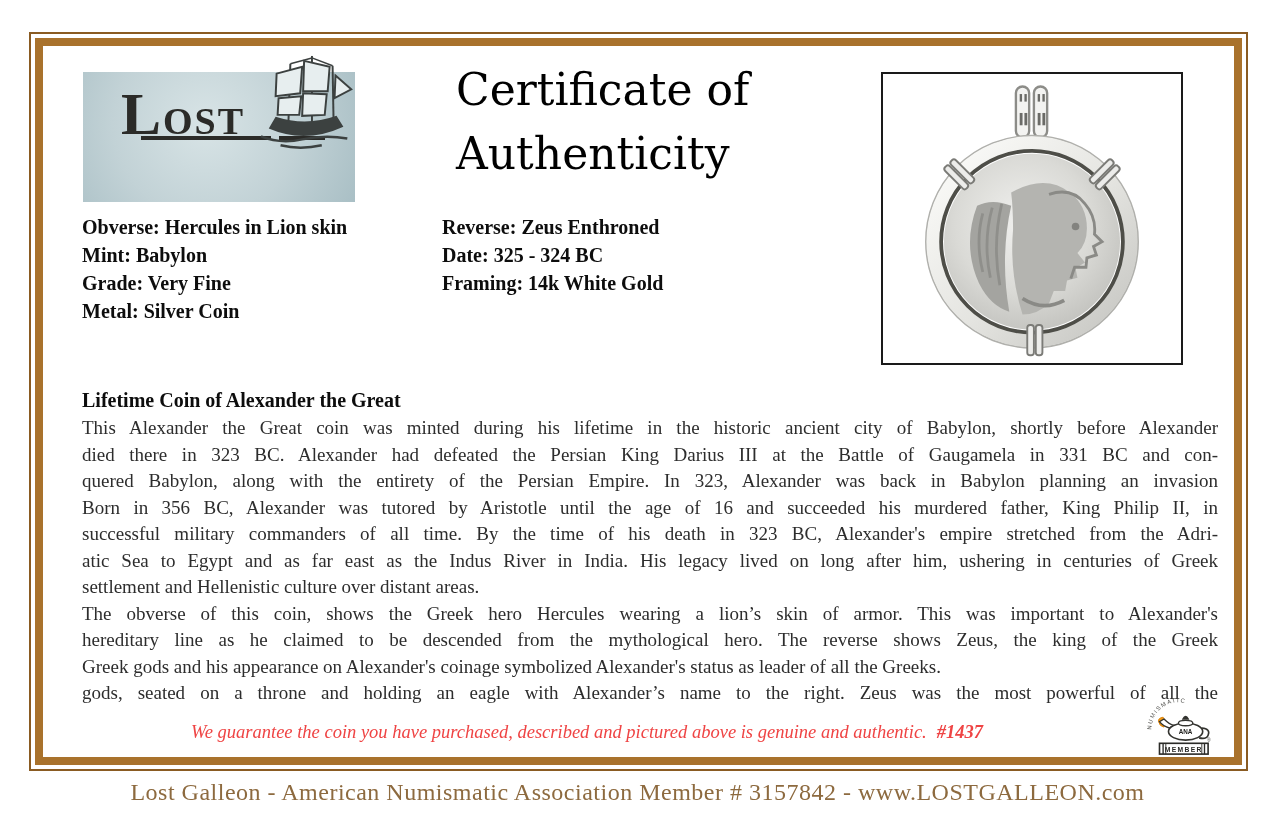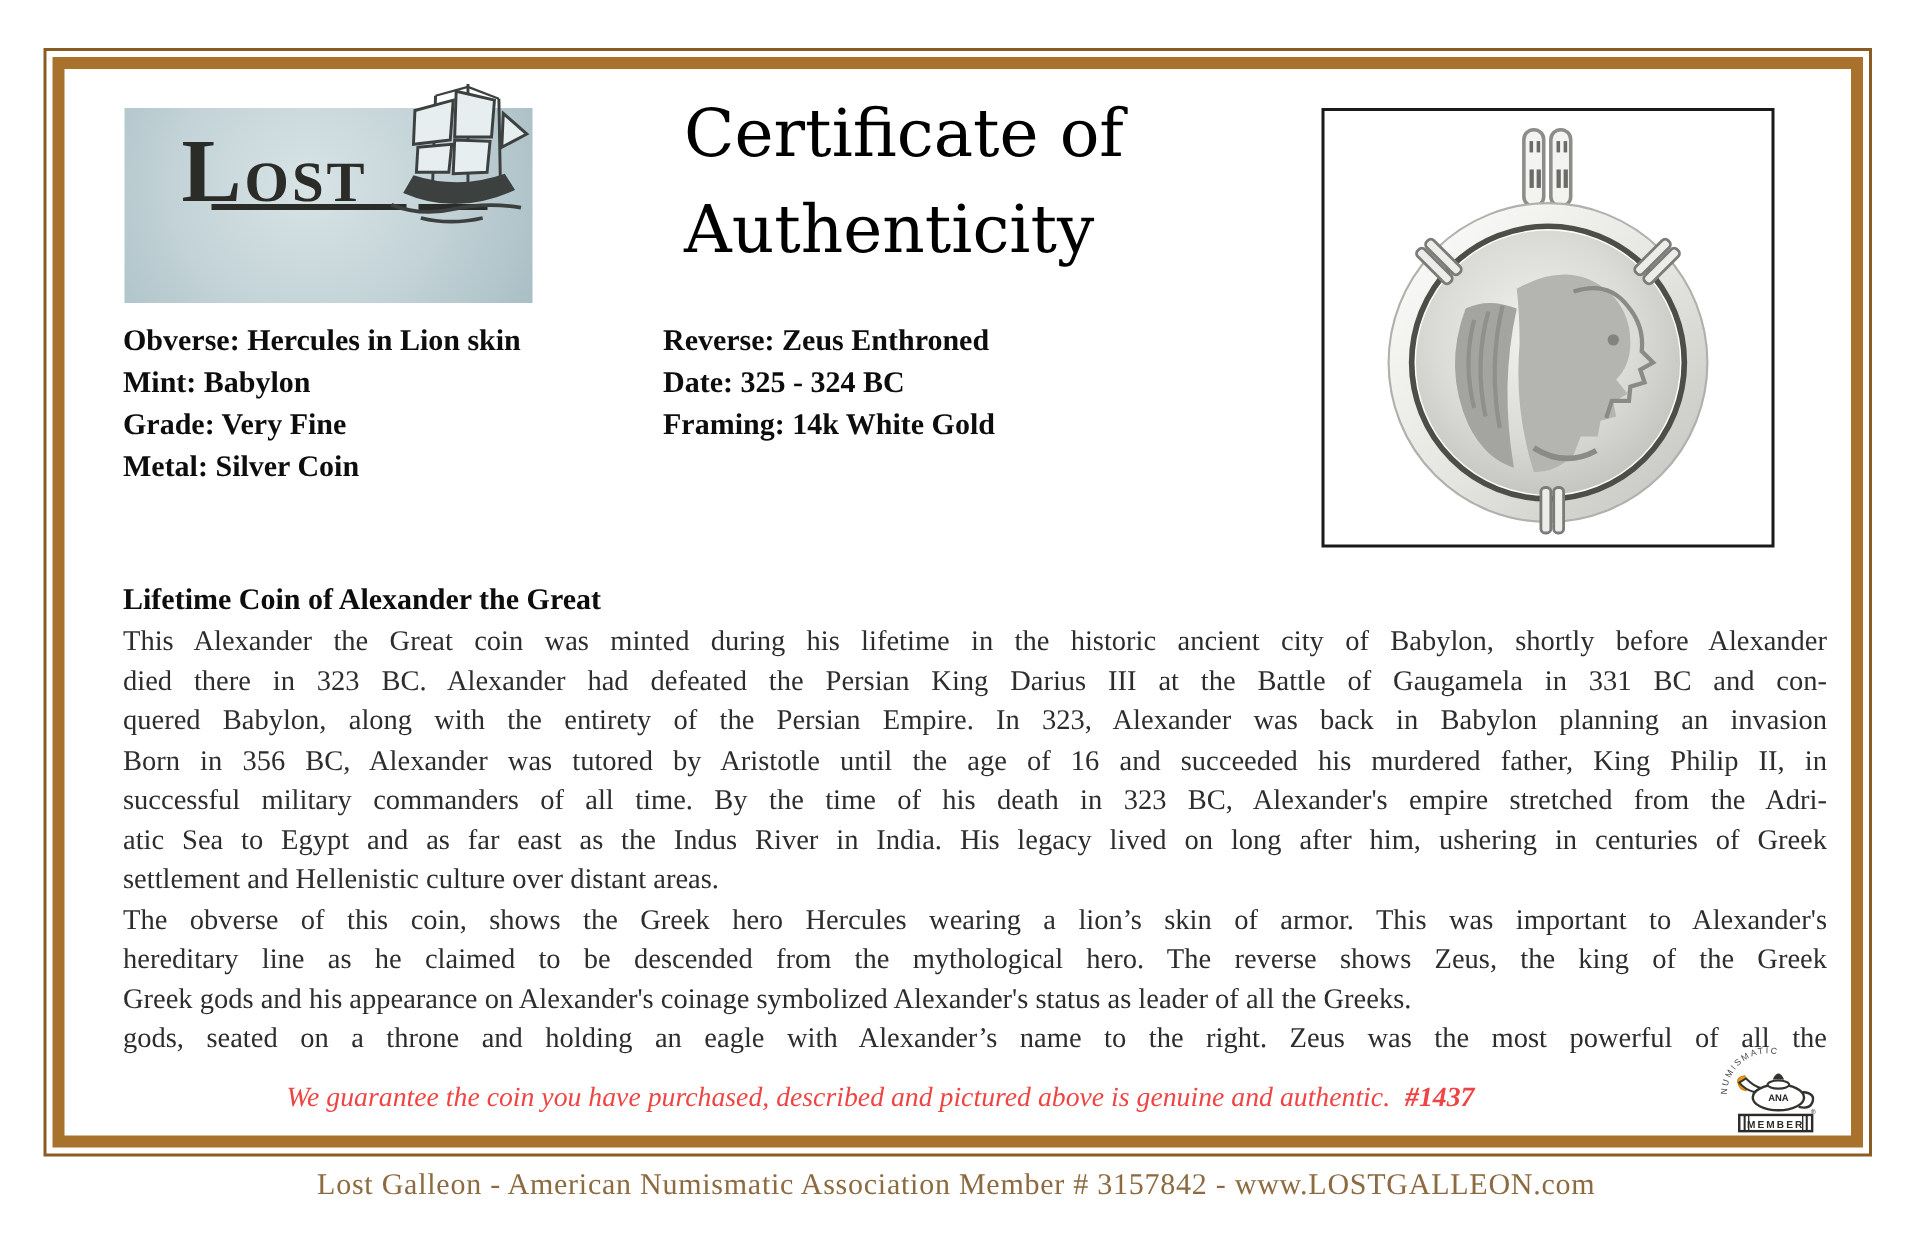--- a/index.html
+++ b/index.html
@@ -52,21 +52,21 @@
   
   .guarantee{position:absolute;left:82px;top:722px;width:1010px;text-align:center;
              font-style:italic;font-size:18.5px;color:#ef4444;}
   .cert-number{font-weight:bold;margin-left:10px;font-style:italic;}
 
   
   .ana{position:absolute;left:1146px;top:697px;width:72px;height:62px;}
 
   
   .footer{position:absolute;left:0;right:0;top:779px;text-align:center;
-          font-size:20px;color:#8d6a3f;letter-spacing:0.5px;}
+          font-size:24px;color:#8d6a3f;letter-spacing:0.5px;}
 </style>
 </head>
 <body>
 
 <div class="page">
 
   <div class="frame-outer">
     <div class="frame-inner"></div>
   </div>
 

